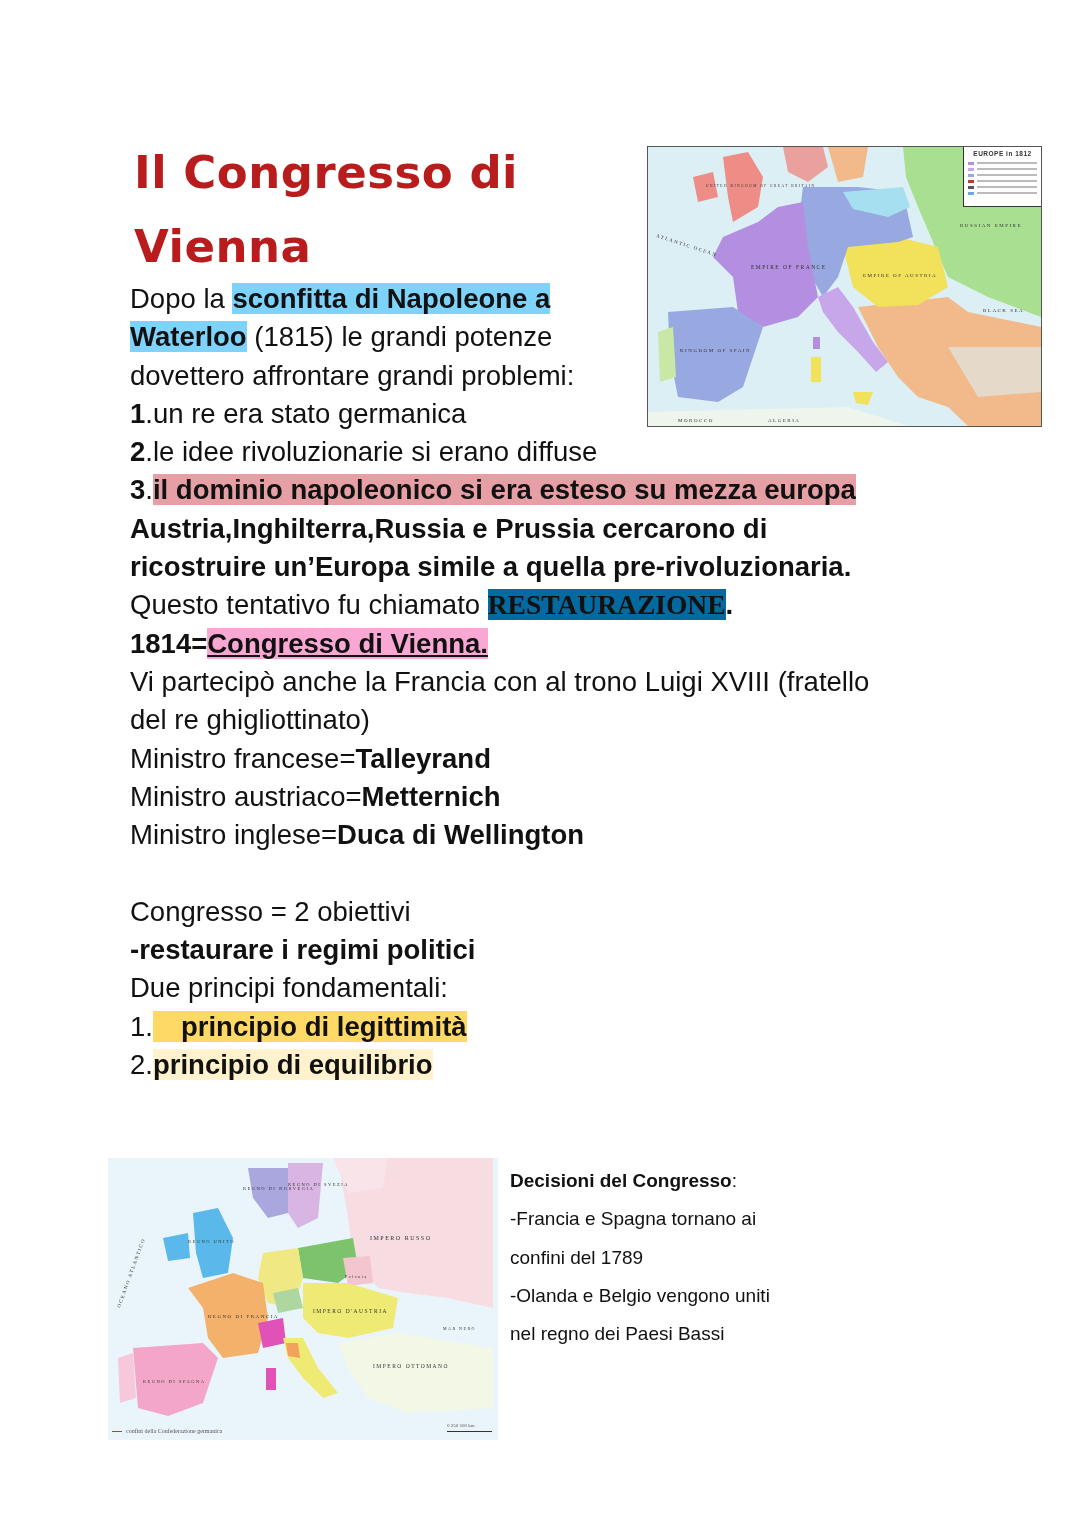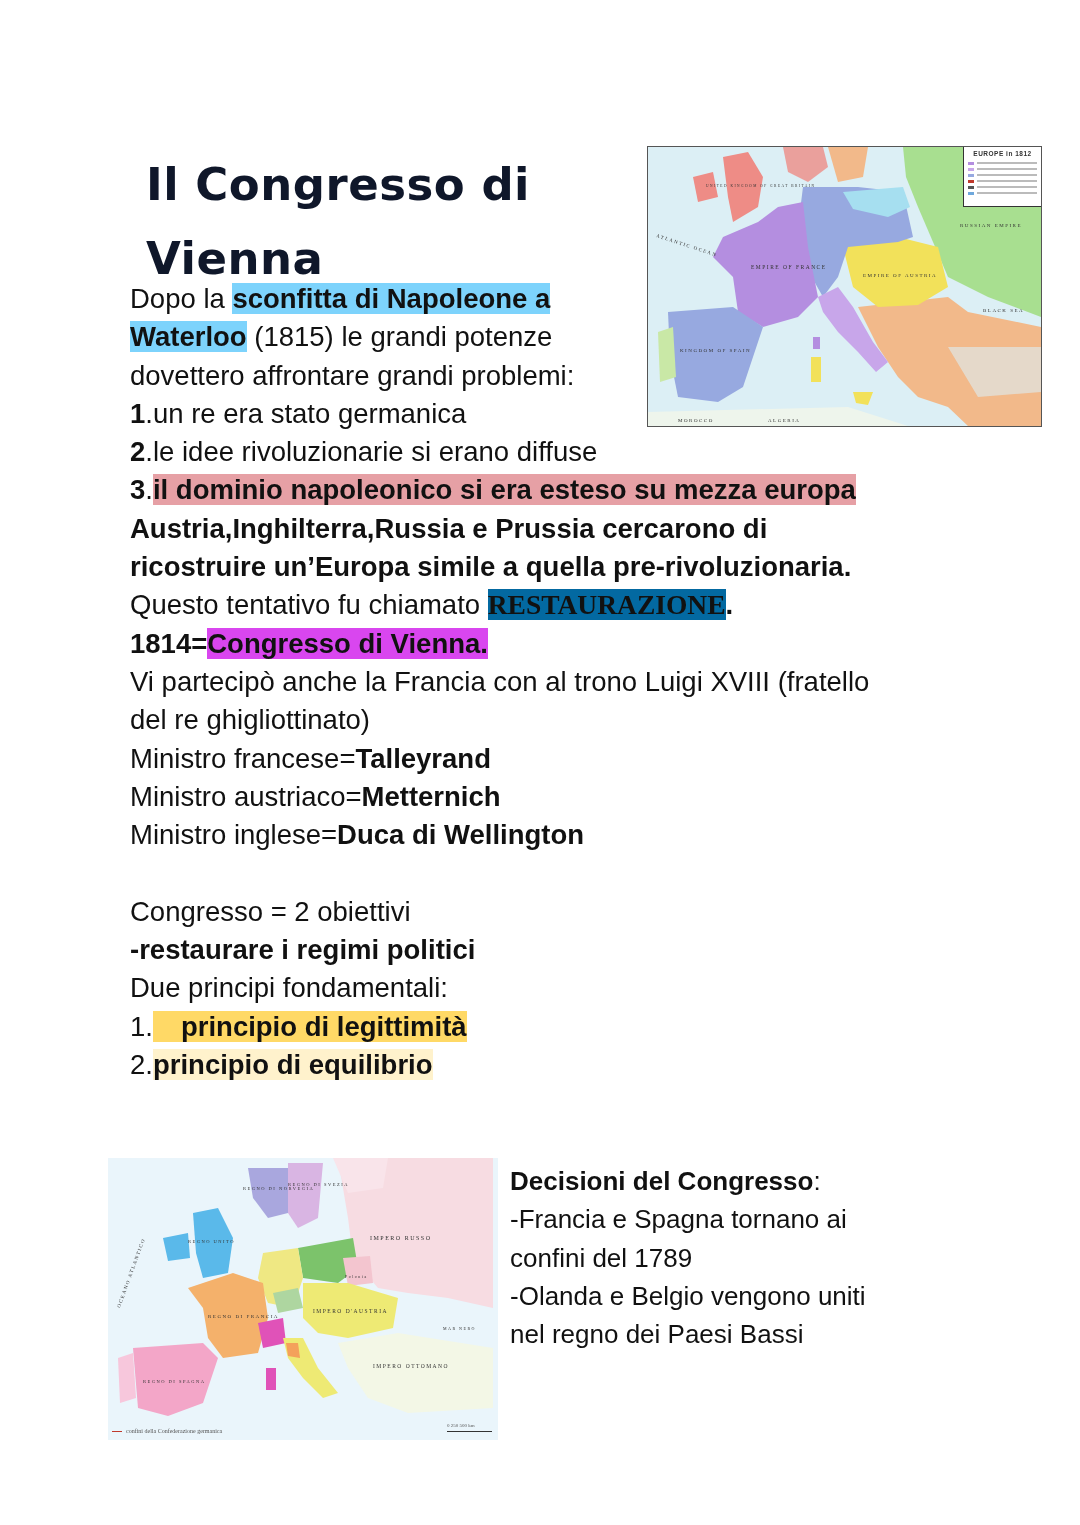--- a/index.html
+++ b/index.html
@@ -1,27 +1,27 @@
 <!DOCTYPE html>
 <html><head>
   <meta charset="utf-8">
   <style>
     html, body { margin: 0; padding: 0; background: #ffffff; }
     body { width: 1080px; height: 1525px; position: relative; overflow: hidden;
            font-family: "Liberation Sans", sans-serif; color: #111111; }
-    .title { position: absolute; left: 130px; top: 132px; margin: 16px;
+    .title { position: absolute; left: 130px; top: 132px; margin: 4px;
              font-family: "DejaVu Sans", sans-serif; font-weight: 900;
-             font-size: 45px; line-height: 74px; letter-spacing: 0.5px; color: #0f172a; }
+             font-size: 45px; line-height: 74px; letter-spacing: 0.5px; color: #b91c1c; }
     .body-text { position: absolute; left: 130px; font-size: 27.5px; line-height: 38.3px; color: #111; }
     .line { white-space: nowrap; display: block; height: 38.3px; }
     b { font-weight: 700; }
     .hl-pink { background: #7dd3fc; }
     .hl-red { background: #e6a0a5; }
     .hl-orange { background: #0369a1; font-family: Liberation Serif, serif; }
-    .hl-peach { background: #d946ef; }
+    .hl-peach { background: #f9a8d4; text-decoration: underline; }
     .hl-yellow { background: #ffd966; padding-left: 28px; }
     .hl-cream { background: #fff2cc; }
 
     .map1 { position: absolute; left: 647px; top: 146px; width: 393px; height: 279px;
             border: 1px solid #555; background: #dceff5; overflow: hidden; }
     .map2 { position: absolute; left: 108px; top: 1158px; width: 390px; height: 282px;
             background: #eaf5fb; overflow: hidden; }
     svg { display: block; }
     .legend-box { position: absolute; right: 0; top: 0; width: 78px; height: 60px;
                   background: #ffffff; border-left: 1px solid #333; border-bottom: 1px solid #333;
@@ -30,21 +30,21 @@
     .legend-row { height: 6px; display: flex; align-items: center; gap: 3px; }
     .legend-swatch { width: 6px; height: 3px; display: inline-block; }
     .legend-line { height: 2px; background: #bbb; flex: 1; }
     .map2-caption { position: absolute; left: 4px; bottom: 6px; font-family: "Liberation Serif", serif;
                     font-size: 6px; color: #555; display: flex; align-items: center; gap: 4px; }
     .caption-line { width: 10px; height: 1px; background: #c0392b; display: inline-block; }
     .scale { position: absolute; right: 6px; bottom: 8px; font-size: 5px; color: #555; font-family: "Liberation Serif", serif; }
     .scale-bar { width: 45px; height: 2px; border-bottom: 1px solid #333; margin-top: 1px; }
     .maplabel { font-family: "Liberation Serif", serif; fill: #333; letter-spacing: 1.5px; }
 
-    .decisions { position: absolute; left: 510px; top: 1162px; font-size: 26px; line-height: 38.3px; color: #111; }
+    .decisions { position: absolute; left: 510px; top: 1162px; font-size: 19px; line-height: 38.3px; color: #111; }
   </style>
 </head>
 <body>
 
 <h1 class="title">
   <span class="line" style="height:74px">Il Congresso di</span>
   <span class="line" style="height:74px">Vienna</span>
 </h1>
 
 <div class="map1">

